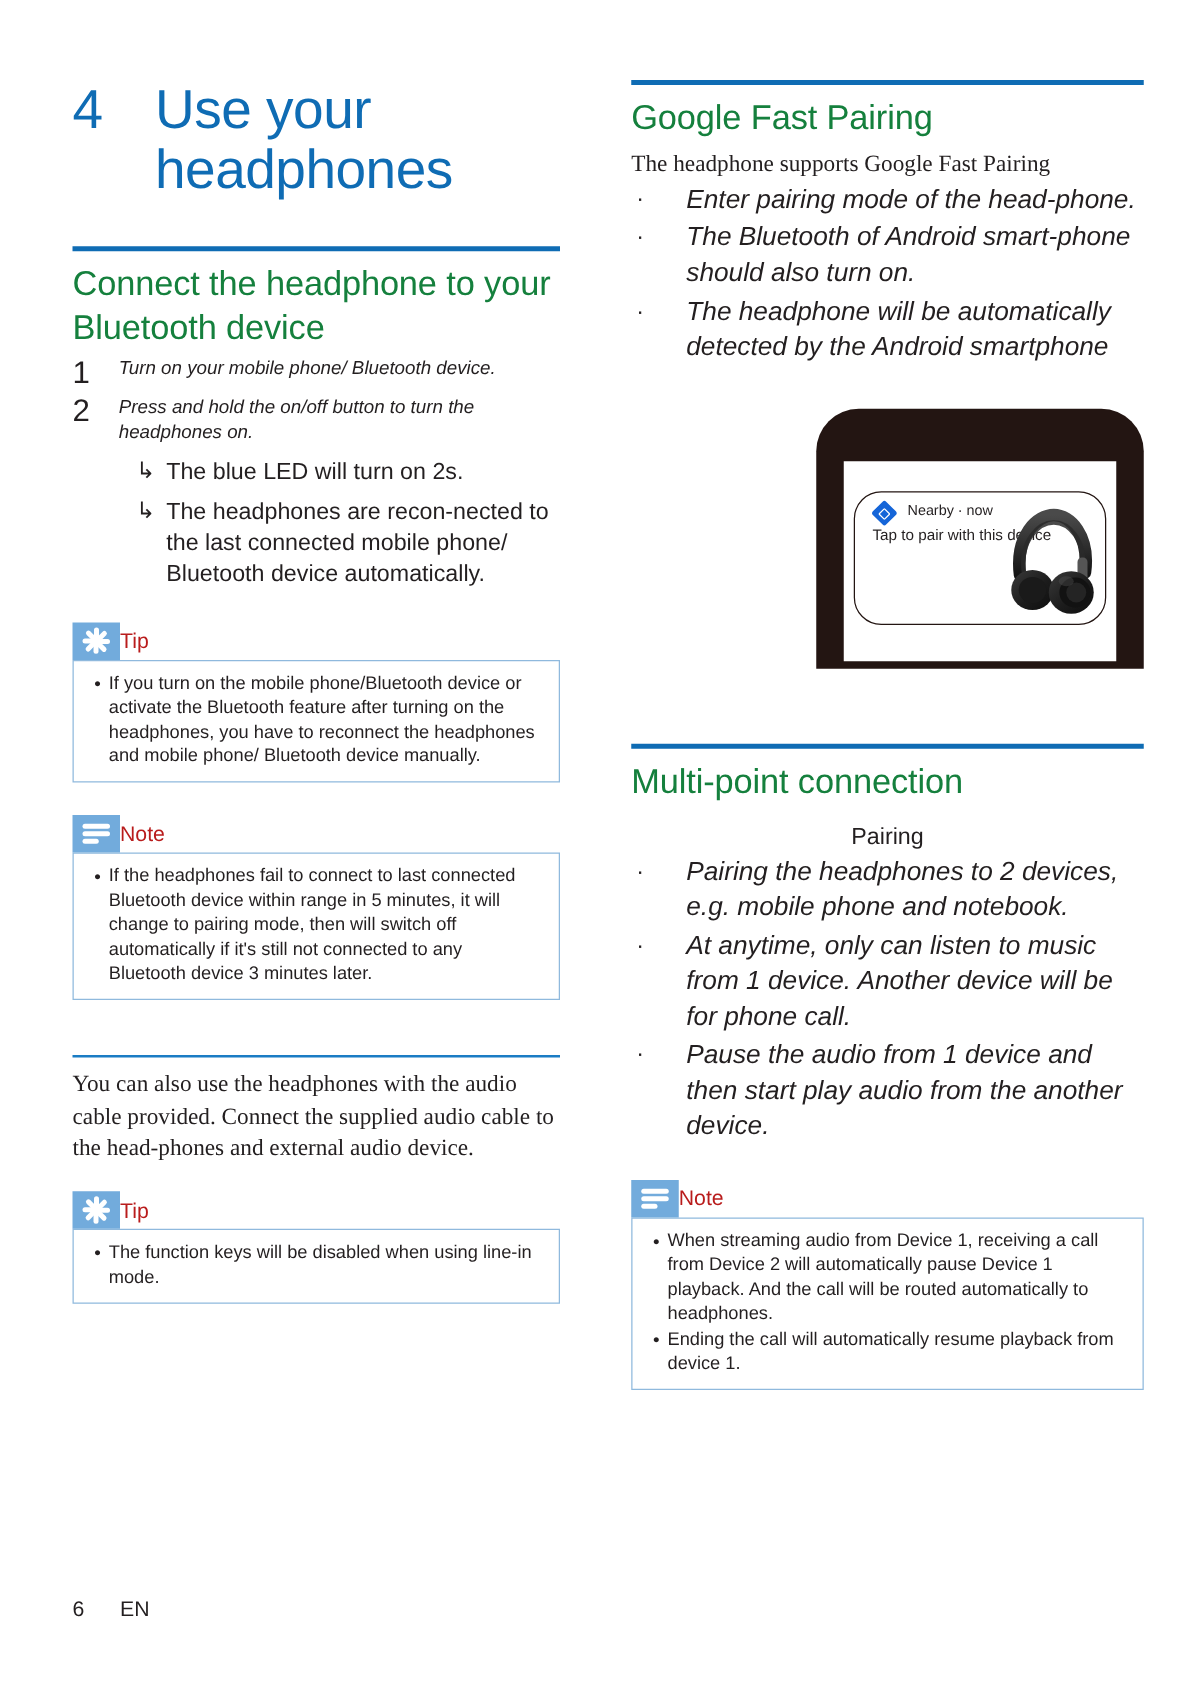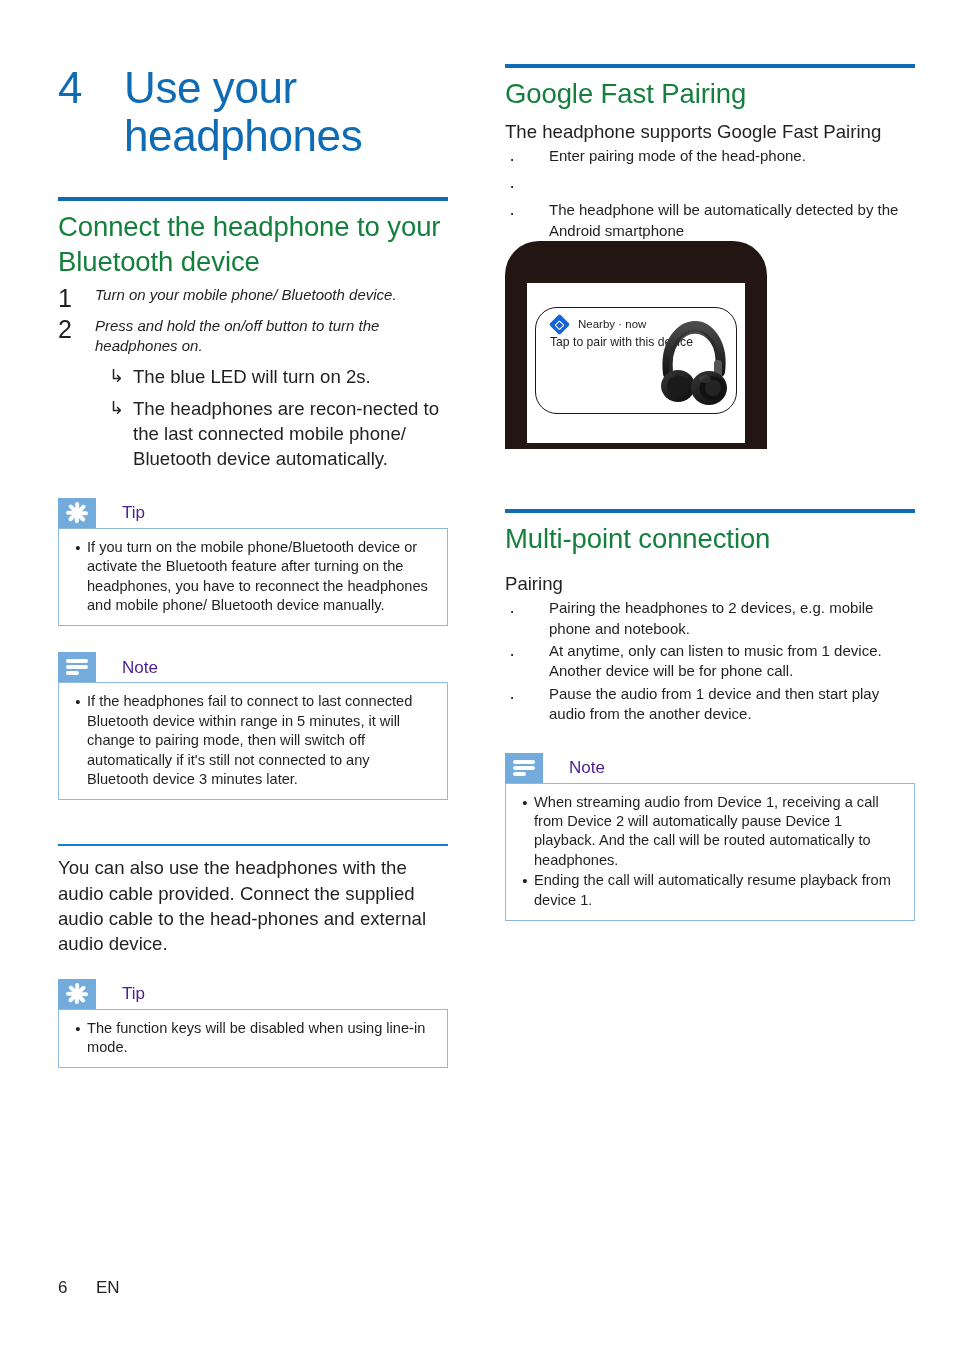--- a/index.html
+++ b/index.html
@@ -68,24 +68,26 @@
     font-size: 23px;
     line-height: 1.2;
     font-weight: 400;
   }
 
   
   .para {
     font-size: 18.6px;
     line-height: 1.36;
     margin-top: 9px;
+    font-family: Liberation Serif, serif;
   }
   .plain-line {
     font-size: 18.6px;
     line-height: 1.36;
+    text-align: center;
   }
 
   
   .steps { margin-top: 6px; }
   .step {
     display: flex;
     align-items: flex-start;
     margin-top: 4px;
   }
   .step-num {
@@ -131,42 +133,43 @@
     width: 44px;
     flex: none;
     font-size: 18.6px;
     line-height: 1.36;
     text-align: left;
     padding-left: 4px;
     box-sizing: border-box;
   }
   .dotitem .dottext {
     flex: 1;
-    font-size: 15px;
-    line-height: 1.36;
+    font-size: 21px;
+    line-height: 1.36;
+    font-style: italic;
   }
 
   
   .callout { margin-top: 26px; }
   .callout-head {
     display: flex;
     align-items: center;
     height: 30px;
   }
   .callout-badge {
     width: 38px;
     height: 30px;
     background: #72abdc;
     flex: none;
     position: relative;
   }
   .callout-label {
-    color: #4c1d95;
+    color: #b91c1c;
     font-size: 17px;
-    padding-left: 26px;
+    padding-left: 0;
     line-height: 1;
   }
   .callout-body {
     border: 1px solid #8fb9dd;
     border-top: 1px solid #8fb9dd;
     padding: 9px 12px 10px 10px;
     background: #fff;
   }
   .callout-item {
     display: flex;
@@ -221,22 +224,23 @@
     height: 4px;
     background: #ffffff;
     border-radius: 2px;
   }
   .icon-lines i:nth-child(1) { top: 0;    width: 22px; }
   .icon-lines i:nth-child(2) { top: 6px;  width: 22px; }
   .icon-lines i:nth-child(3) { top: 12px; width: 13px; }
 
   
   .phone-wrap {
-    display: flex;
-    justify-content: flex-start;
+    margin-top: 34px;
+    display: flex;
+    justify-content: flex-end;
   }
   .phone {
     position: relative;
     width: 262px;
     height: 208px;
     background: #231512;
     border-radius: 34px 34px 0 0;
     overflow: hidden;
   }
   .phone-screen {
@@ -442,20 +446,21 @@
 
     <div class="para" style="margin-top:7px;">The headphone supports Google Fast Pairing</div>
 
     <div class="dotlist">
       <div class="dotitem">
         <div class="dot">·</div>
         <div class="dottext">Enter pairing mode of the head-phone.</div>
       </div>
       <div class="dotitem">
         <div class="dot">·</div>
+        <div class="dottext">The Bluetooth of Android smart-phone should also turn on.</div>
       </div>
       <div class="dotitem">
         <div class="dot">·</div>
         <div class="dottext">The headphone will be automatically detected by the Android smartphone</div>
       </div>
     </div>
 
     <div class="phone-wrap">
       <div class="phone">
         <div class="phone-screen">

